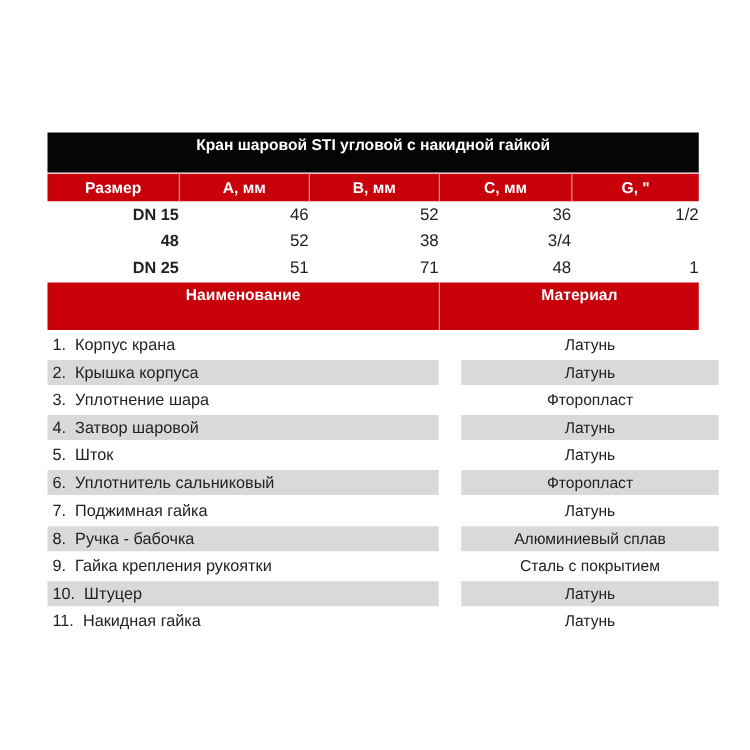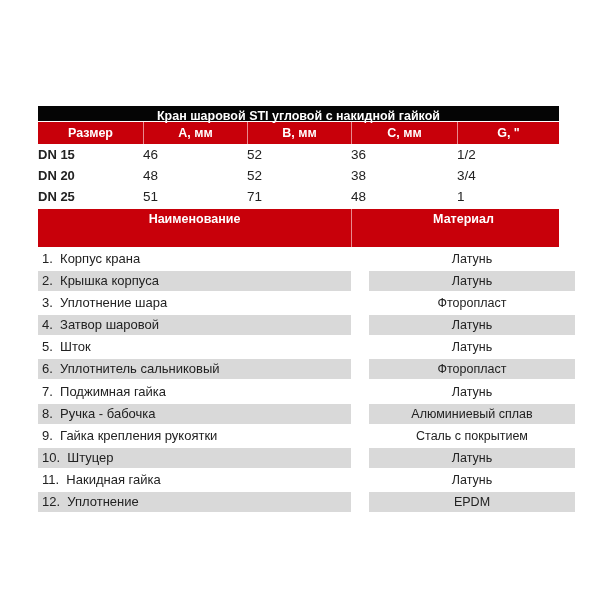--- a/index.html
+++ b/index.html
@@ -15,21 +15,21 @@
       font-family: "Liberation Sans", "DejaVu Sans", sans-serif;
       color: #1a1a1a;
     }
     .sheet {
       position: absolute;
       left: 38px;
       top: 106px;
       width: 521px;
     }
     .title-bar {
-      height: 15px;
+      height: 32px;
       background: #050505;
       color: #ffffff;
       font-weight: bold;
       font-size: 12.5px;
       line-height: 21px;
       text-align: center;
     }
     .grid-head, .grid-row {
       display: grid;
       grid-template-columns: 105px 104px 104px 106px 102px;
@@ -45,21 +45,21 @@
       font-size: 12.5px;
       line-height: 22px;
       text-align: center;
       border-left: 1px solid #e88a8e;
     }
     .grid-head > div:first-child { border-left: none; }
     .grid-row { height: 21px; }
     .grid-row > div {
       font-size: 13.5px;
       line-height: 21px;
-      text-align: left;
+      text-align: right;
       color: #222;
     }
     .grid-row > div:first-child {
       font-weight: bold;
       font-size: 13px;
     }
     .parts-head {
       display: grid;
       grid-template-columns: 313px 208px;
       height: 38px;
@@ -109,21 +109,20 @@
   </div>
 
   <div class="grid-row">
     <div>DN 15</div>
     <div>46</div>
     <div>52</div>
     <div>36</div>
     <div>1/2</div>
   </div>
   <div class="grid-row">
-    <div>DN 20</div>
     <div>48</div>
     <div>52</div>
     <div>38</div>
     <div>3/4</div>
   </div>
   <div class="grid-row">
     <div>DN 25</div>
     <div>51</div>
     <div>71</div>
     <div>48</div>
@@ -172,17 +171,13 @@
     <div>Сталь с покрытием</div>
   </div>
   <div class="parts-row shaded">
     <div class="name">10.  Штуцер</div>
     <div>Латунь</div>
   </div>
   <div class="parts-row">
     <div class="name">11.  Накидная гайка</div>
     <div>Латунь</div>
   </div>
-  <div class="parts-row shaded">
-    <div class="name">12.  Уплотнение</div>
-    <div>EPDM</div>
-  </div>
 </div>
 
 </body></html>

